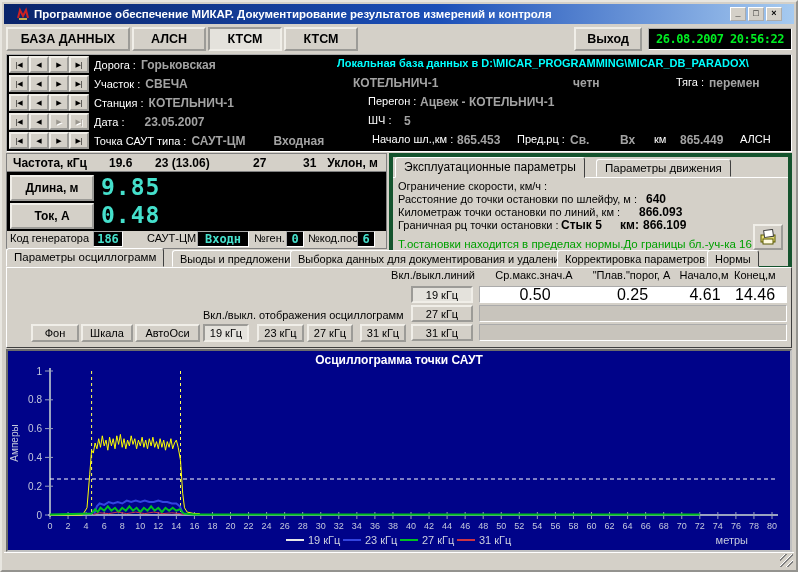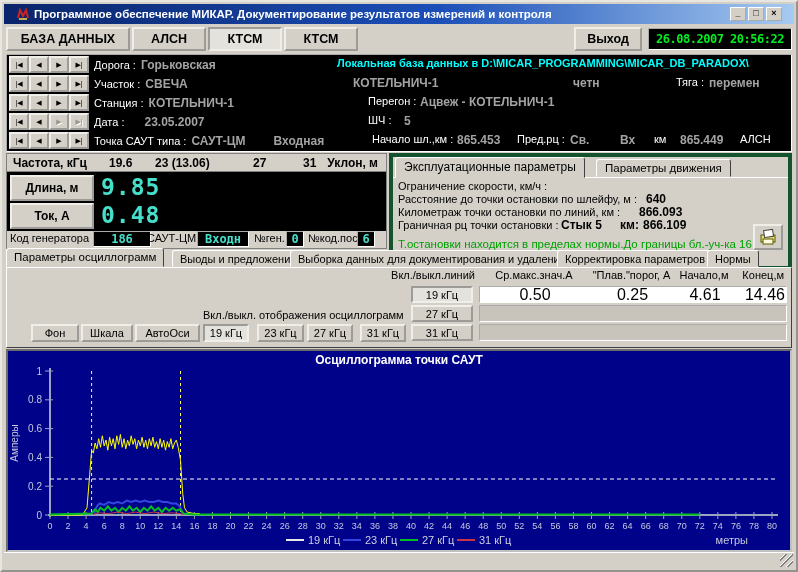--- a/index.html
+++ b/index.html
@@ -68,21 +68,21 @@
   .mtab.active{top:-1px;height:19px;z-index:2;font-size:11.5px;}
   .tabcontent{position:absolute;top:265px;left:4px;right:4px;height:81px;background:#d4d0c8;
     border:1px solid;border-color:#fff #404040 #404040 #fff;}
   
   .osctable{position:absolute;left:380px;top:1px;right:4px;}
   .oschead{display:flex;height:15px;font-size:11px;color:#000;}
   .oschead .bc{width:92px;text-align:center;}
   .cell1{width:110px;text-align:center;}
   .cell2{width:85px;text-align:center;}
   .cell3{width:60px;text-align:center;}
-  .cell4{width:50px;text-align:right;}
+  .cell4{width:50px;text-align:left;}
   .oscrow{display:flex;height:17px;margin-top:2px;align-items:stretch;}
   .oscrow .bcell{width:92px;display:flex;justify-content:flex-end;padding-right:6px;}
   .fbtn{width:62px;font-size:11px;line-height:13px;}
   .datafield{flex:1;display:flex;border:1px inset #fff;font-size:16px;align-items:center;}
   .datafield.white{background:#fff;}
   .datafield.gray{background:#c8c4bc;}
   
   .ctl{position:absolute;height:18px;font-size:11px;line-height:14px;}
   .displabel{position:absolute;left:196px;top:41px;font-size:11px;color:#000;white-space:nowrap;}
   
@@ -207,21 +207,21 @@
       <span style="right:8px">Уклон, м</span>
     </div>
     <div class="freqblack">
       <div class="btn measbtn" style="top:3px">Длина, м</div>
       <div class="digval" style="top:2px">9.85</div>
       <div class="btn measbtn" style="top:31px">Ток, А</div>
       <div class="digval" style="top:30px">0.48</div>
     </div>
     <div class="genrow">
       <span style="left:3px">Код генератора</span>
-      <span class="geninset" style="left:86px;width:58px">186</span>
+      <span class="geninset" style="left:86px;width:30px">186</span>
       <span style="left:140px">САУТ-ЦМ</span>
       <span class="geninset" style="left:190px;width:52px">Входн</span>
       <span style="left:247px">№ген.</span>
       <span class="geninset" style="left:279px;width:18px">0</span>
       <span style="left:301px">№код.пос.</span>
       <span class="geninset" style="left:350px;width:18px">6</span>
     </div>
   </div>
 
   <div class="explpanel">

